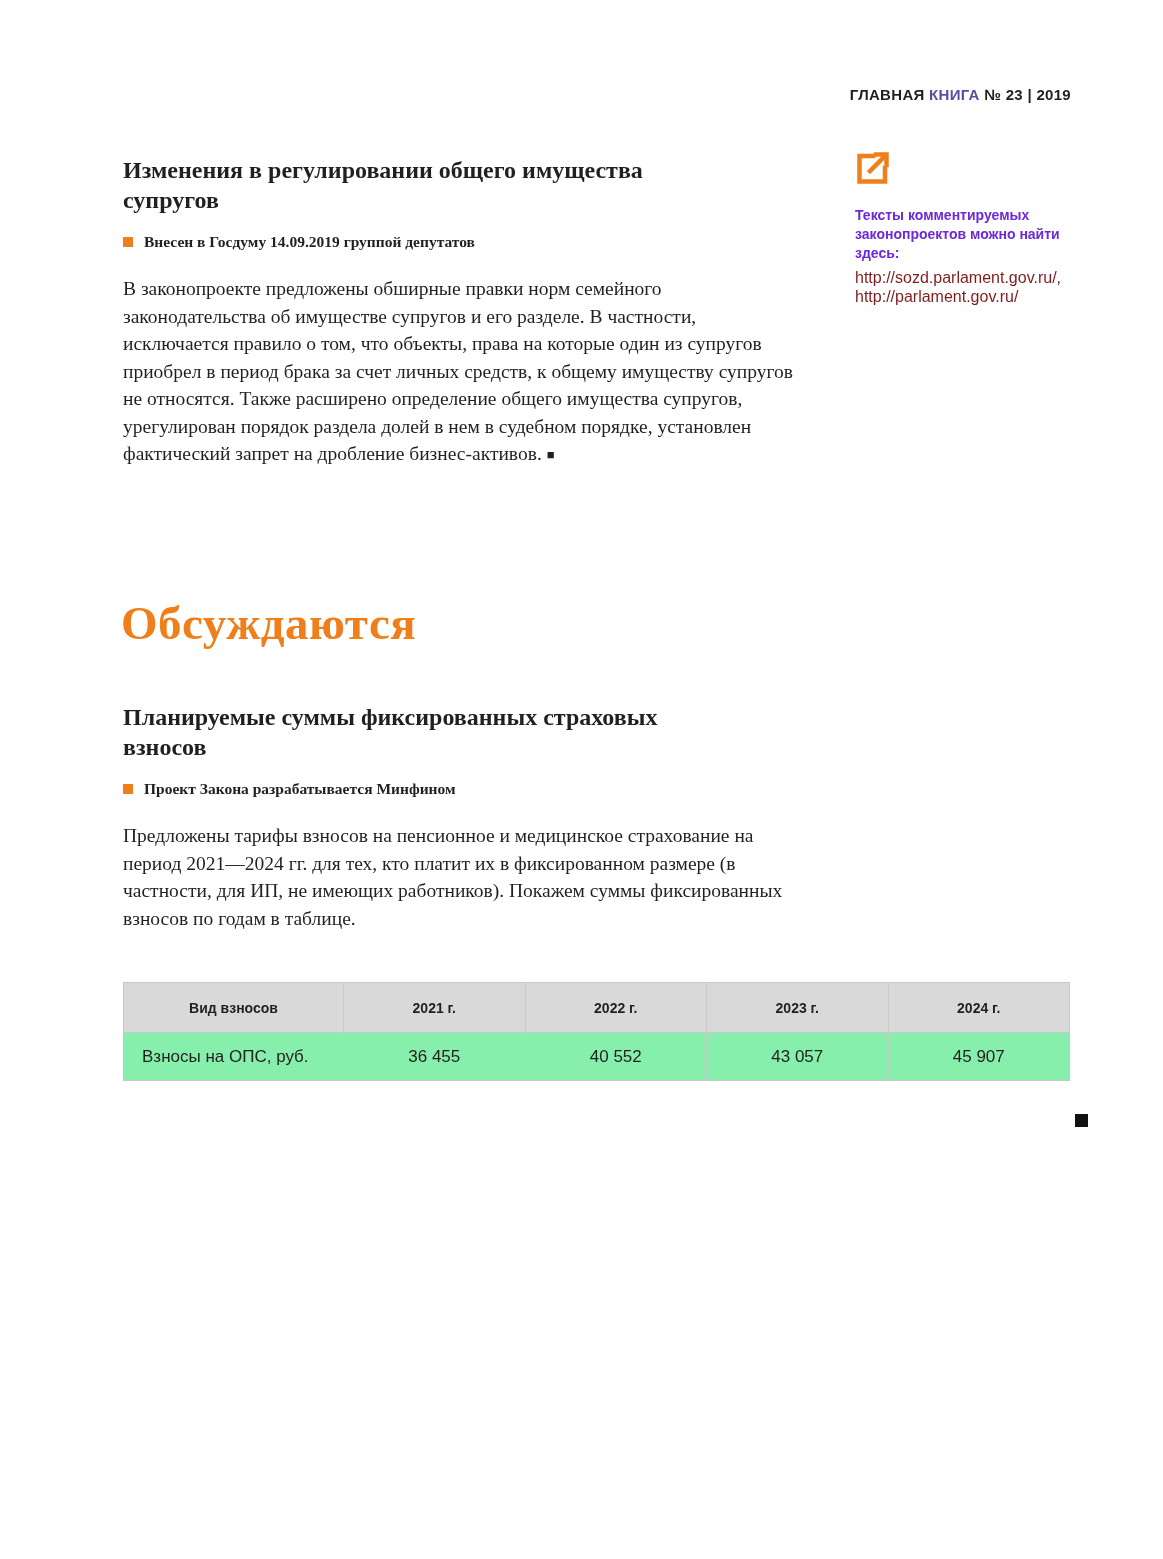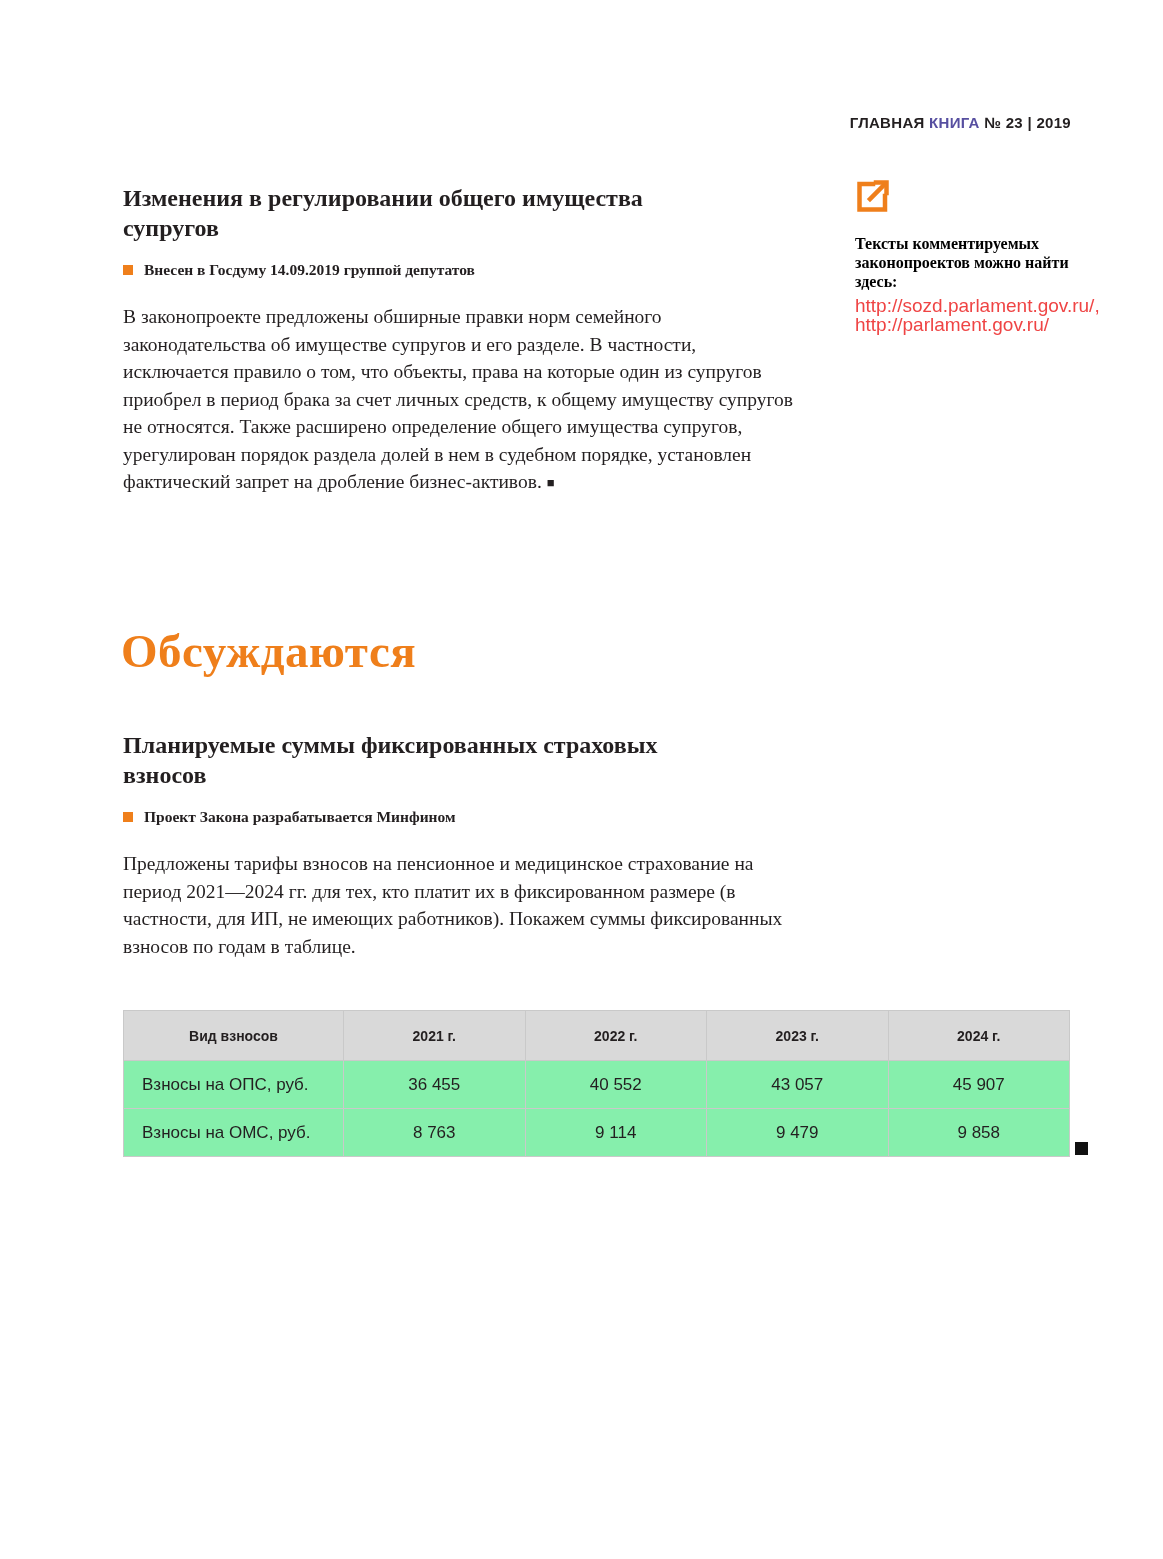--- a/index.html
+++ b/index.html
@@ -4,21 +4,20 @@
 <style>
   * { margin:0; padding:0; box-sizing:border-box; }
   html,body { background:#ffffff; }
   .page {
     position:relative;
     width:1163px; height:1420px;
     background:#ffffff;
     font-family:"Liberation Serif", serif;
     color:#231f20;
     overflow:hidden;
-    margin-top:28px;
   }
 
   
   .mag-header {
     position:absolute; top:86px; right:92px;
     font-family:"Liberation Sans", sans-serif;
     font-weight:bold; font-size:15px; letter-spacing:0.3px;
     color:#231f20; white-space:nowrap;
   }
   .mag-header .brand-purple { color:#574fa0; }
@@ -49,29 +48,29 @@
     margin-top:24px;
     font-size:19.5px; line-height:27.5px;
     color:#231f20; max-width:675px;
   }
   .end-square-inline { font-size:13px; vertical-align:1px; }
 
   
   .sidebar { position:absolute; left:855px; top:150px; width:220px; }
   .sidebar .ext-icon { display:block; margin-bottom:16px; }
   .sidebar-note {
-    font-family:Liberation Serif, serif;
-    font-weight:bold; font-size:16px; line-height:19px; color:#000000;
+    font-family:Liberation Sans, sans-serif;
+    font-weight:bold; font-size:14px; line-height:19px; color:#6d28d9;
   }
   .sidebar-links { margin-top:5px; }
   .sidebar-links a {
     display:block;
     font-family:"Liberation Sans", sans-serif;
-    font-size:19px; line-height:19px;
-    color:#ef4444; text-decoration:none;
+    font-size:16px; line-height:19px;
+    color:#7f1d1d; text-decoration:none;
   }
 
   
   .section-heading {
     position:absolute; left:121px; top:598px;
     font-family:"Liberation Serif", serif;
     font-weight:bold; font-size:47px; line-height:50px;
     color:#ef7f1b; letter-spacing:0.5px;
   }
 
@@ -176,27 +175,20 @@
       </tr>
     </thead>
     <tbody>
       <tr>
         <td class="first-col">Взносы на ОПС, руб.</td>
         <td>36 455</td>
         <td>40 552</td>
         <td>43 057</td>
         <td>45 907</td>
       </tr>
-      <tr>
-        <td class="first-col">Взносы на ОМС, руб.</td>
-        <td>8 763</td>
-        <td>9 114</td>
-        <td>9 479</td>
-        <td>9 858</td>
-      </tr>
     </tbody>
   </table>
 
   <div class="table-end-square"></div>
 
   <div class="page-number">95</div>
 
 </div>
 
 </body></html>

